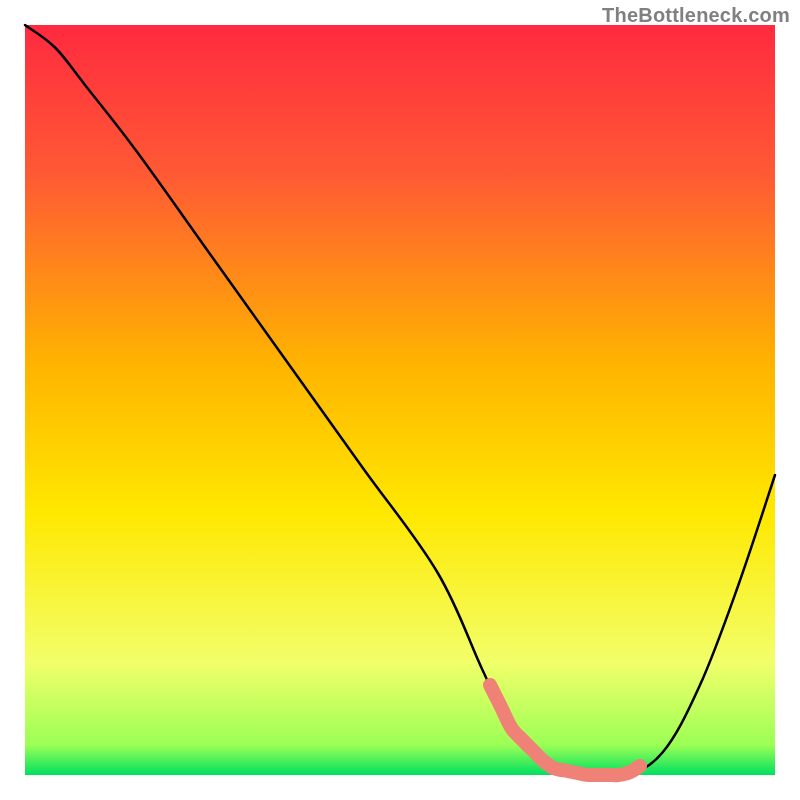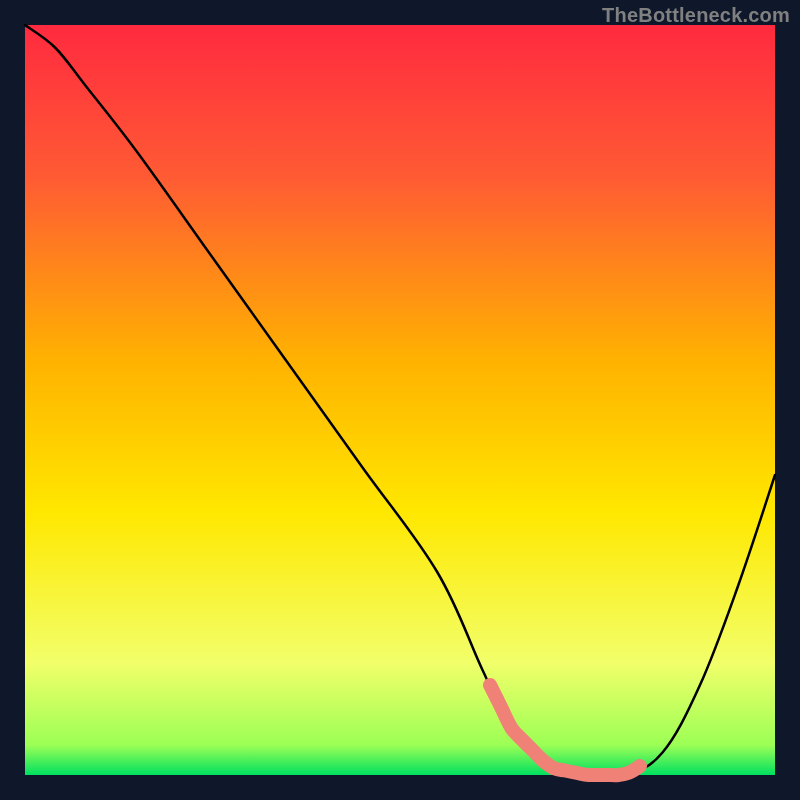--- a/index.html
+++ b/index.html
@@ -7,21 +7,21 @@
     padding: 0;
     width: 800px;
     height: 800px;
     background: #000;
     overflow: hidden;
   }
   .stage {
     position: relative;
     width: 800px;
     height: 800px;
-    background: #0f172a;
+    background: #ffffff;
   }
   .watermark {
     position: absolute;
     top: 4px;
     right: 10px;
     font-family: Arial, Helvetica, sans-serif;
     font-size: 20px;
     font-weight: 600;
     color: #808080;
     letter-spacing: 0.2px;

